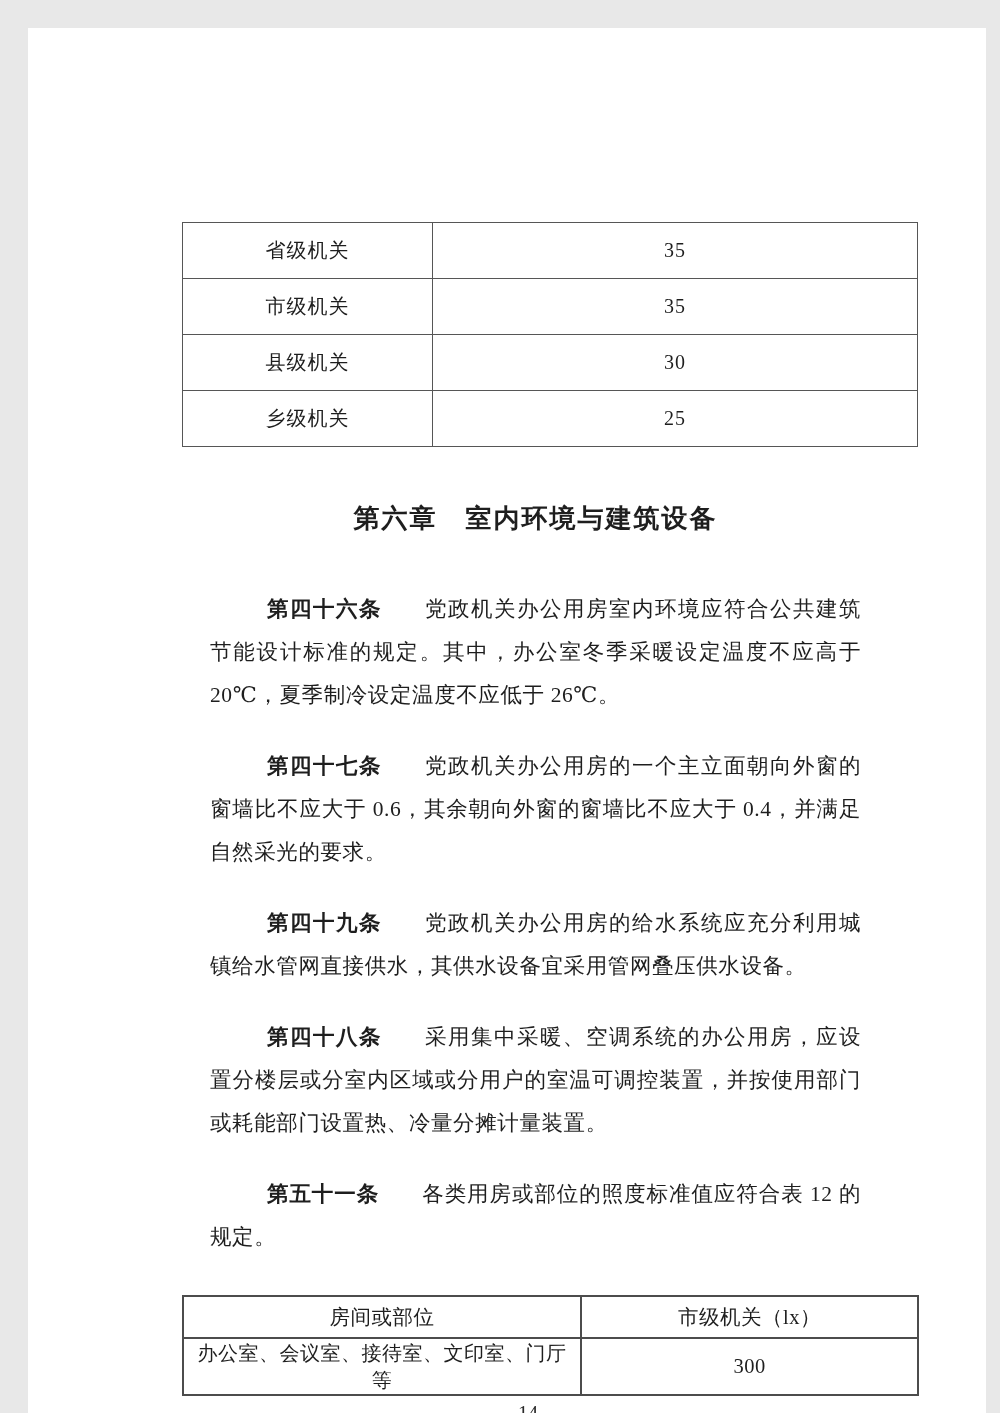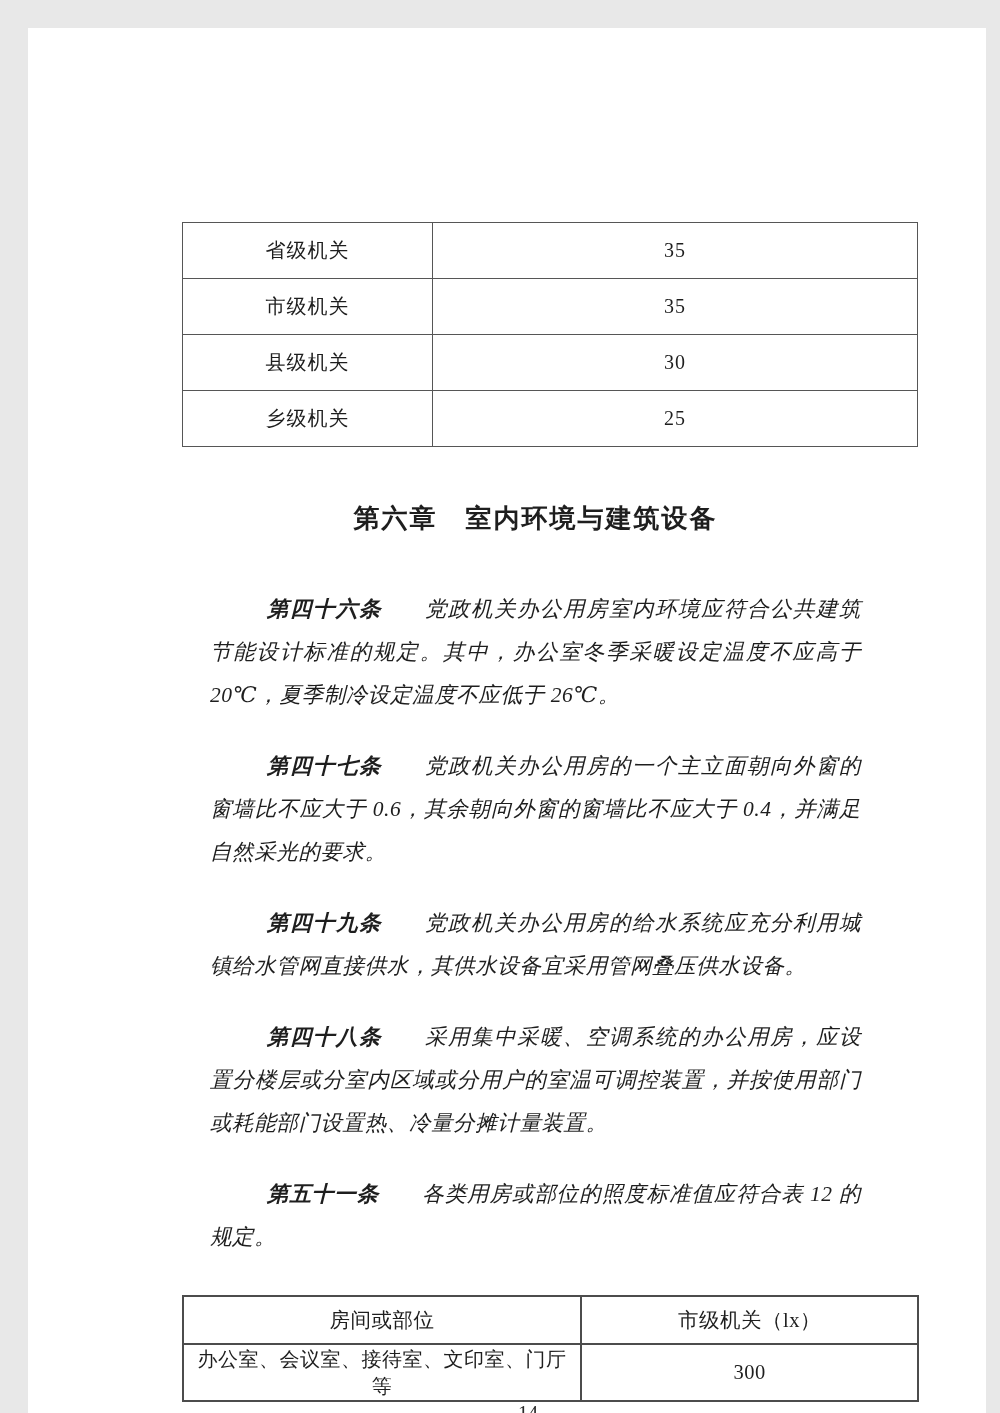--- a/index.html
+++ b/index.html
@@ -46,21 +46,21 @@
   }
 
   
   .articles {
     margin-top:9px;
     font-size:21.5px;
     line-height:43px;
     text-align:justify;
     letter-spacing:0.6px;
   }
-  .article { text-indent:2em;font-style:italic; }
+  .article { text-indent:2em; }
   .article-term { font-weight:bold; margin-right:0.7em; }
 
   
   .table-caption {
     margin-top:5px;
     text-align:center;
     font-size:20px;
     letter-spacing:1.5px;
     line-height:30px;
   }
@@ -74,21 +74,21 @@
   table.lux-table col.c2 { width:337px; }
   table.lux-table th, table.lux-table td {
     border:2px solid #4c4c4c;
     text-align:center;
     vertical-align:middle;
     font-weight:normal;
     font-size:20.5px;
     letter-spacing:0.5px;
     padding:0 4px;
   }
-  table.lux-table th { height:48px; }
+  table.lux-table th { height:42px; }
   table.lux-table td { height:57px; }
   table.lux-table td.room { font-size:20px;text-align:center; }
 
   
   .page-number {
     position:absolute; left:0; right:0; top:1360px;
     text-align:center;
     font-size:20px;
     color:#2a2a2a;
   }

